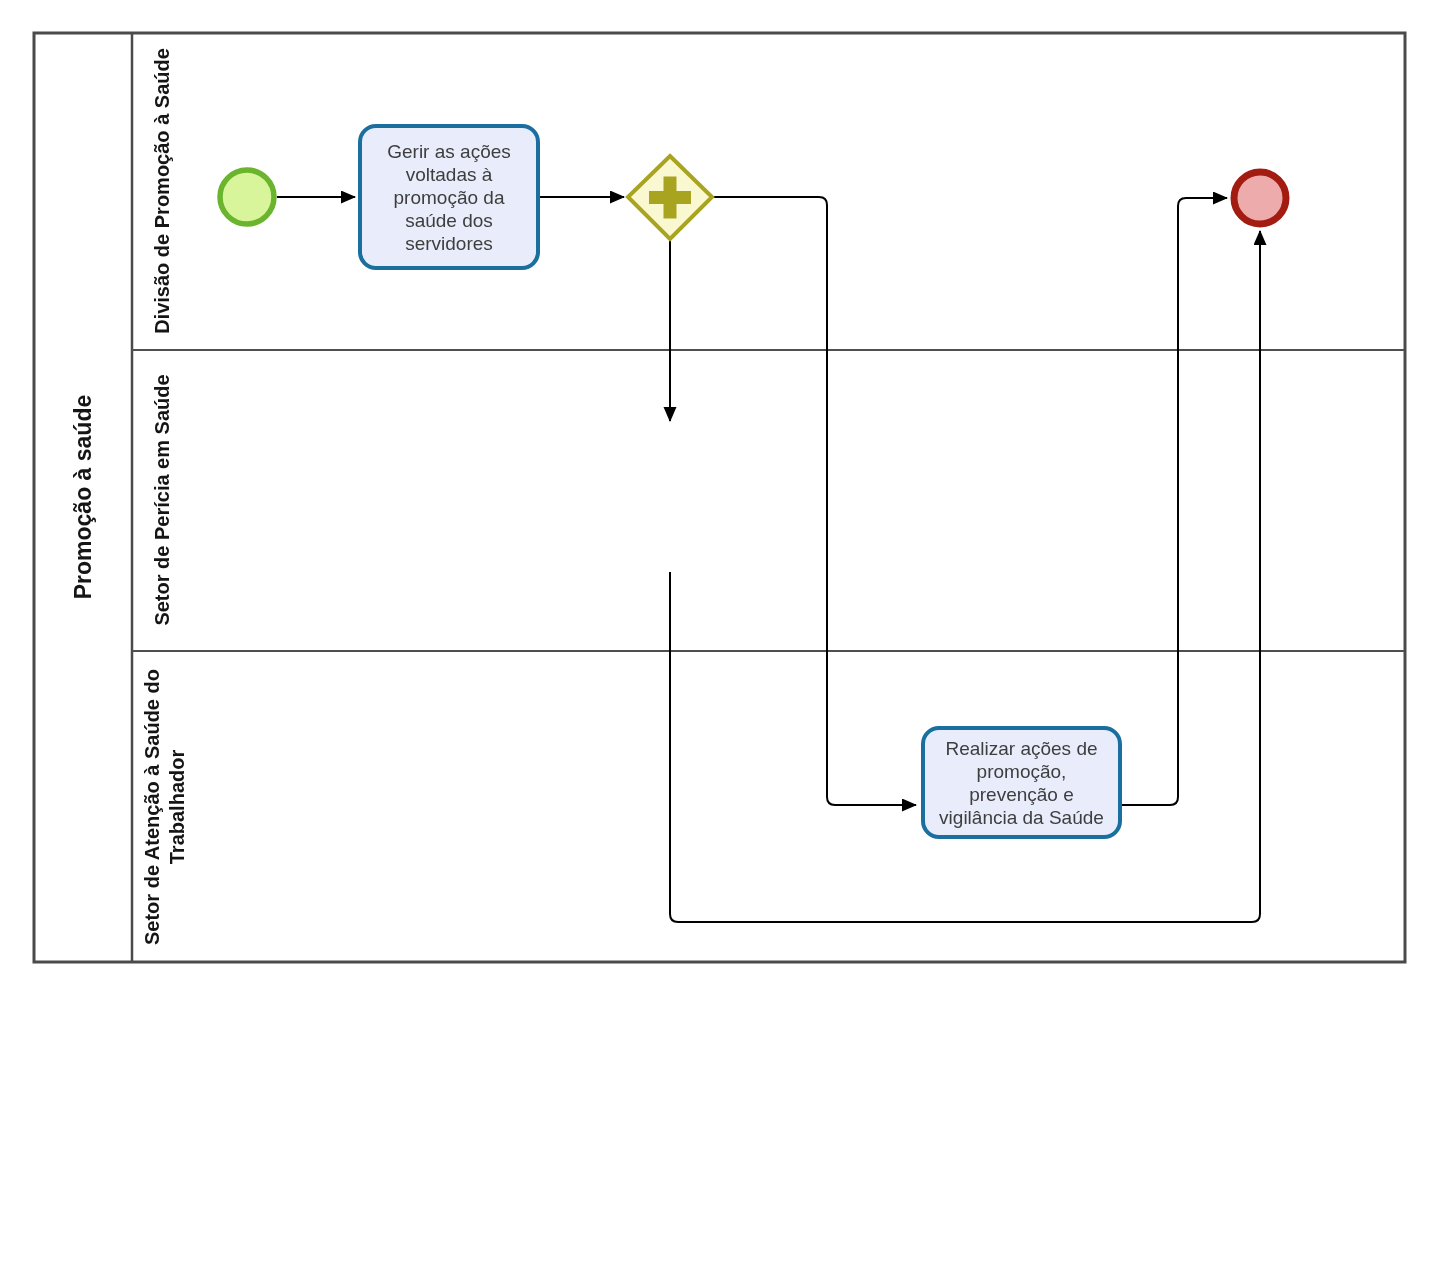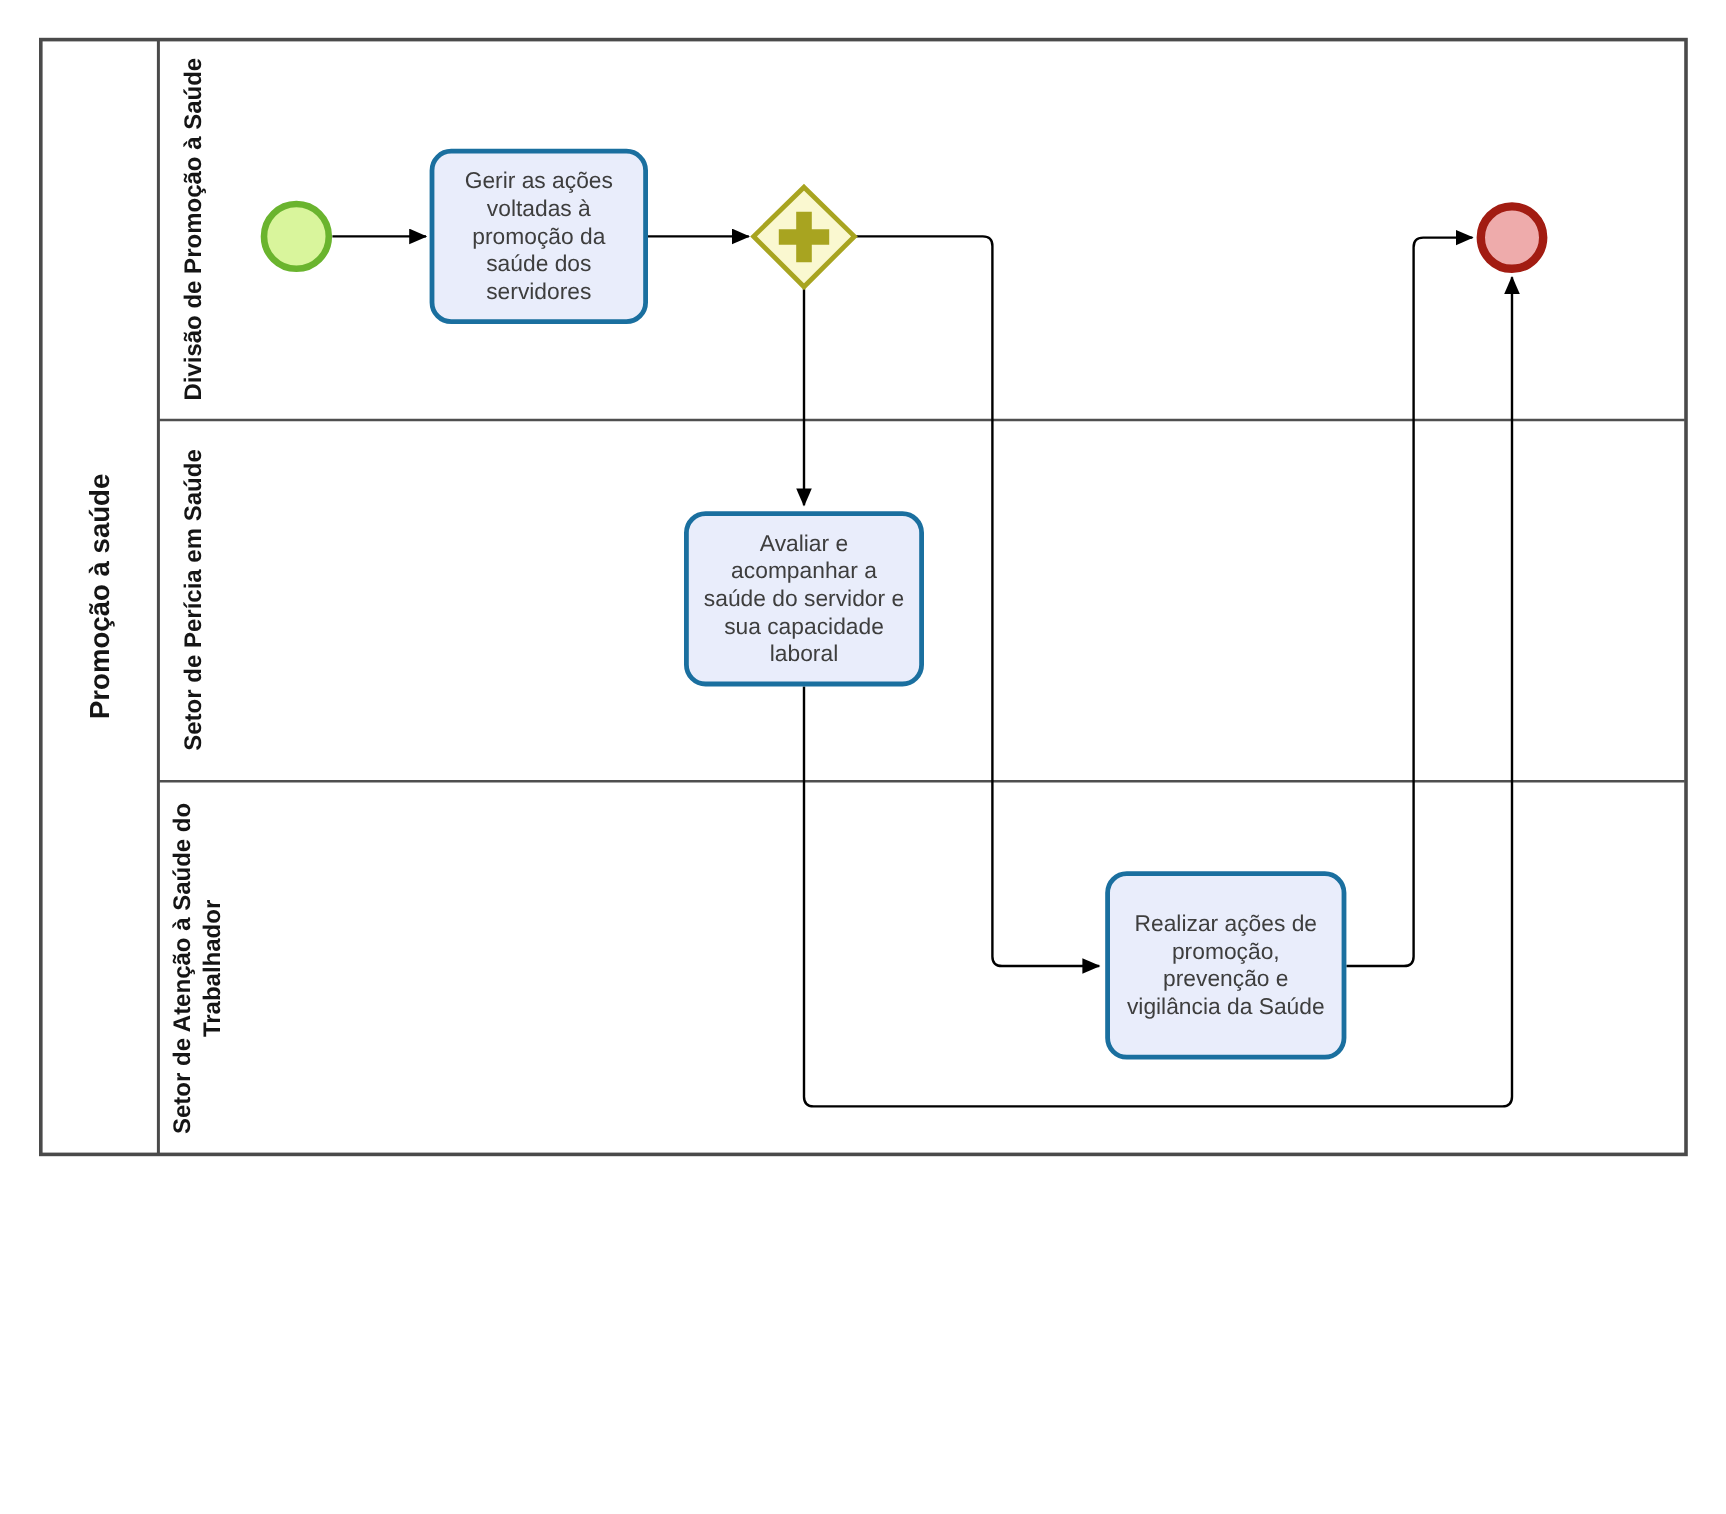--- a/index.html
+++ b/index.html
@@ -27,21 +27,21 @@
     align-items: center;
     justify-content: center;
     text-align: center;
     padding: 4px 8px;
     font-size: 19px;
     line-height: 23px;
     color: #3e3e3e;
   }
   .task-1 { left: 358px; top: 124px; width: 182px; height: 146px; text-align: center; }
   .task-2 { left: 570px; top: 426px; width: 200px; height: 146px; }
-  .task-3 { left: 921px; top: 726px; width: 201px; height: 157px; }
+  .task-3 { left: 921px; top: 726px; width: 201px; height: 113px; }
 
   
   .vlabel {
     position: absolute;
     transform: translate(-50%, -50%) rotate(-90deg);
     transform-origin: center center;
     text-align: center;
     font-weight: bold;
     color: #151515;
     white-space: nowrap;
@@ -109,21 +109,18 @@
   </svg>
 
   <div class="vlabel pool-title">Promoção à saúde</div>
   <div class="vlabel lane-label-1">Divisão de Promoção à Saúde</div>
   <div class="vlabel lane-label-2">Setor de Perícia em Saúde</div>
   <div class="vlabel lane-label-3">Setor de Atenção à Saúde do Trabalhador</div>
 
   <div class="task task-1">
     <span>Gerir as ações voltadas à promoção da saúde dos servidores</span>
   </div>
-  <div class="task task-2">
-    <span>Avaliar e acompanhar a saúde do servidor e sua capacidade laboral</span>
-  </div>
   <div class="task task-3">
     <span>Realizar ações de promoção, prevenção e vigilância da Saúde</span>
   </div>
 
 
 </div>
 
 </body></html>

